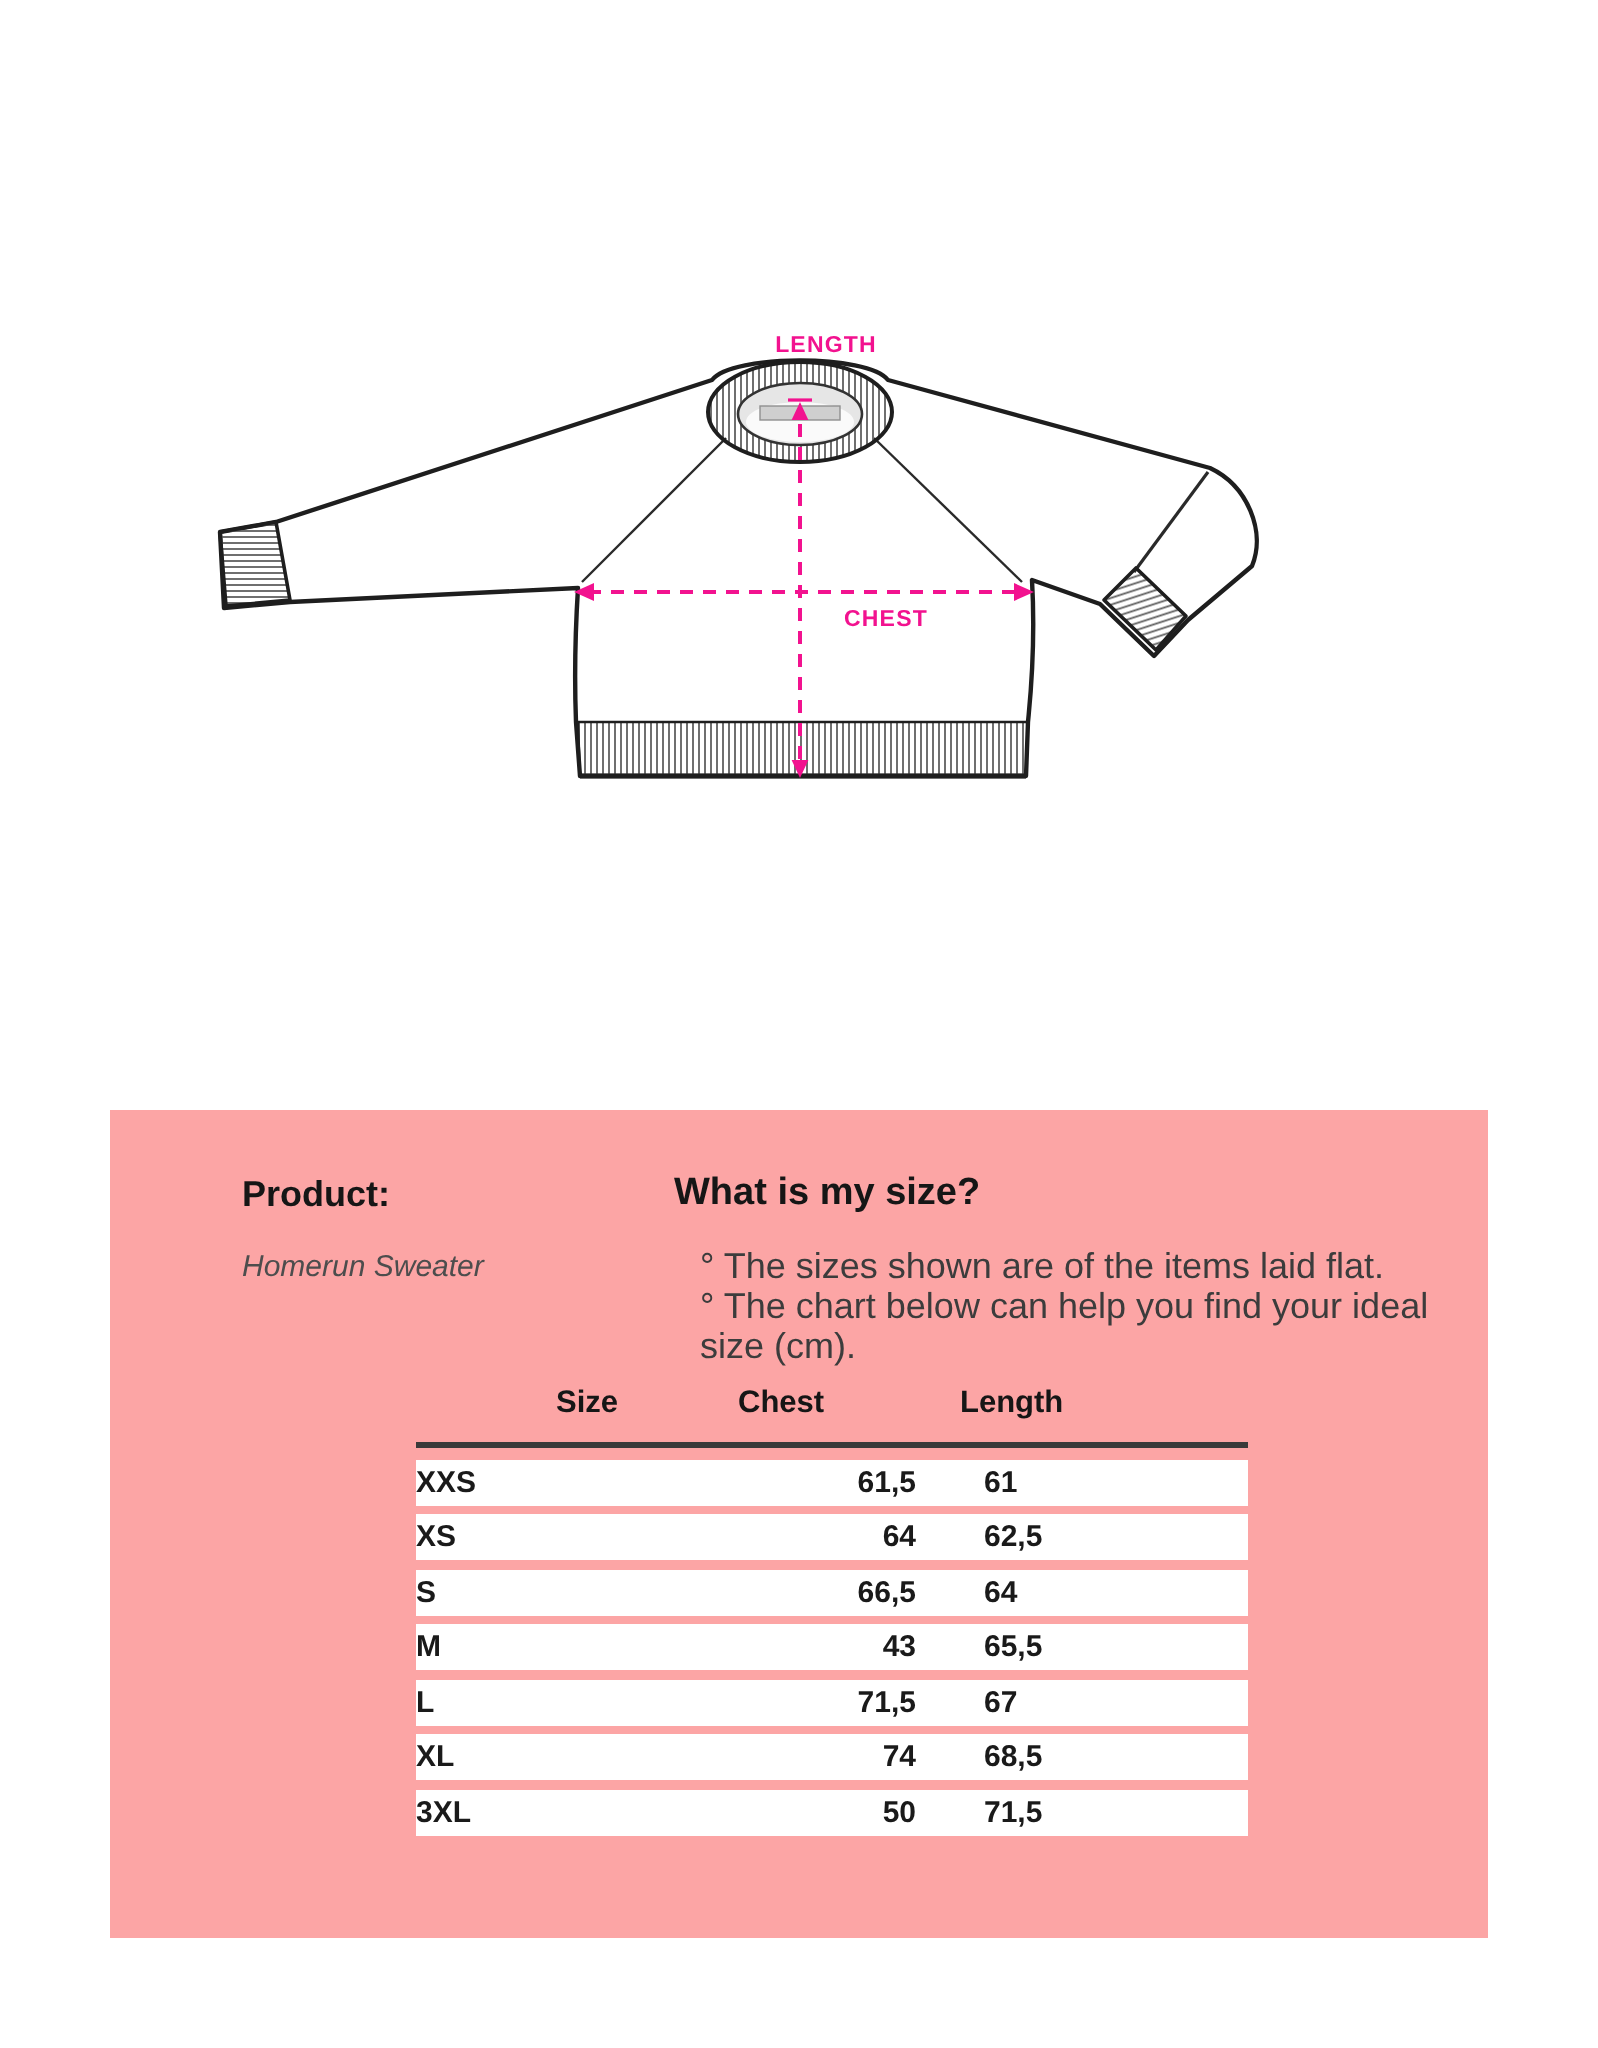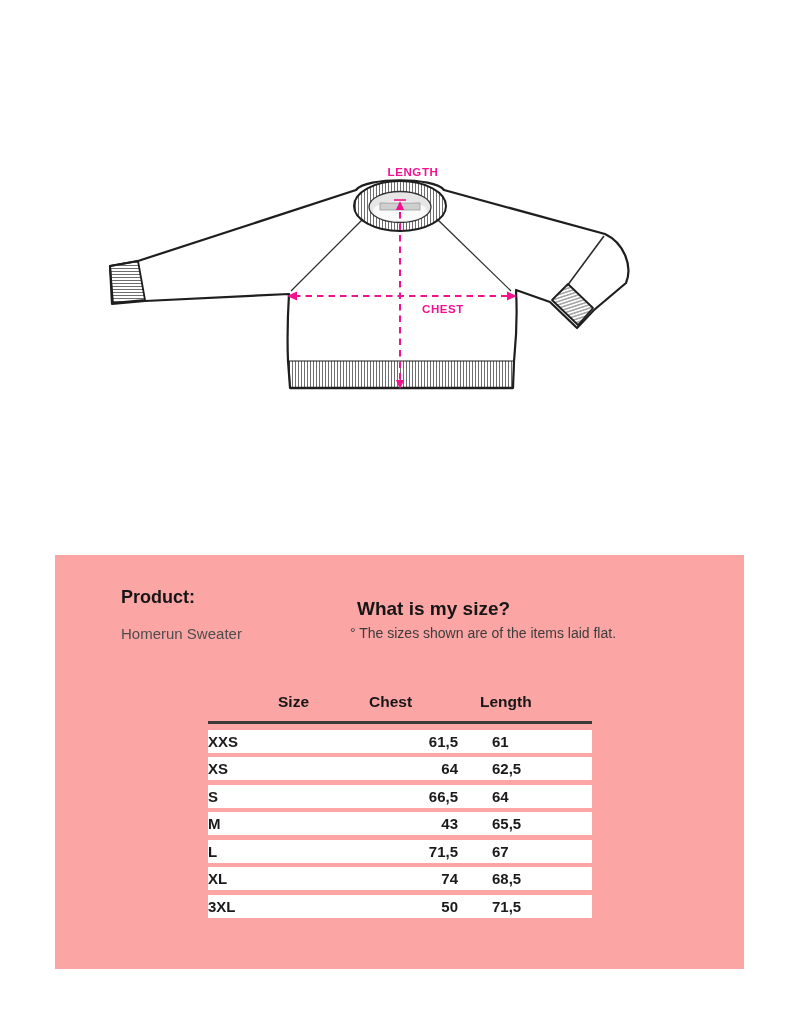--- a/index.html
+++ b/index.html
@@ -12,31 +12,31 @@
 
   
   .panel{
     position:absolute;left:55px;top:555px;width:689px;height:414px;
     background:#fca5a5;
   }
   .product-heading{
     position:absolute;left:66px;top:32px;font-size:18px;font-weight:700;color:#161616;
   }
   .product-name{
-    position:absolute;left:66px;top:70px;font-size:15px;font-weight:400;color:#4d4d4d;
+    position:absolute;left:66px;top:70px;font-size:15px;font-weight:400;color:#4d4d4d;font-style:italic;
   }
   .size-heading{
-    position:absolute;left:302px;top:31px;font-size:19px;font-weight:700;color:#161616;margin-top:12px;
+    position:absolute;left:282px;top:31px;font-size:19px;font-weight:700;color:#161616;
   }
   .size-notes{
-    position:absolute;left:295px;top:68px;font-size:14px;line-height:20px;color:#3c3c3c;
+    position:absolute;left:295px;top:68px;font-size:18px;line-height:20px;color:#3c3c3c;
   }
 
   
-  .size-table{position:absolute;left:153px;top:138px;width:384px;}
+  .size-table{position:absolute;left:153px;top:138px;width:416px;}
   .thead{display:grid;grid-template-columns:140px 110px 134px;height:21px;}
   .thead .cell{font-size:15.5px;font-weight:700;color:#161616;}
   .thead .c1{padding-left:70px;}
   .thead .c2{padding-left:21px;}
   .thead .c3{padding-left:22px;}
   .rule{height:2.5px;background:#3a3a3a;margin-top:7px;}
   .tbody{margin-top:6px;}
   .trow{
     display:grid;grid-template-columns:140px 110px 134px;height:23px;
     background:#ffffff;margin-bottom:4.5px;align-items:center;
@@ -111,20 +111,21 @@
 </svg>
 
 <div class="panel">
 
   <div class="product-heading">Product:</div>
   <div class="product-name">Homerun Sweater</div>
 
   <div class="size-heading">What is my size?</div>
   <div class="size-notes">
     <div>° The sizes shown are of the items laid flat.</div>
+    <div>° The chart below can help you find your ideal size (cm).</div>
   </div>
 
   <div class="size-table">
     <div class="thead">
       <div class="cell c1">Size</div>
       <div class="cell c2">Chest</div>
       <div class="cell c3">Length</div>
     </div>
     <div class="rule"></div>
     <div class="tbody">

